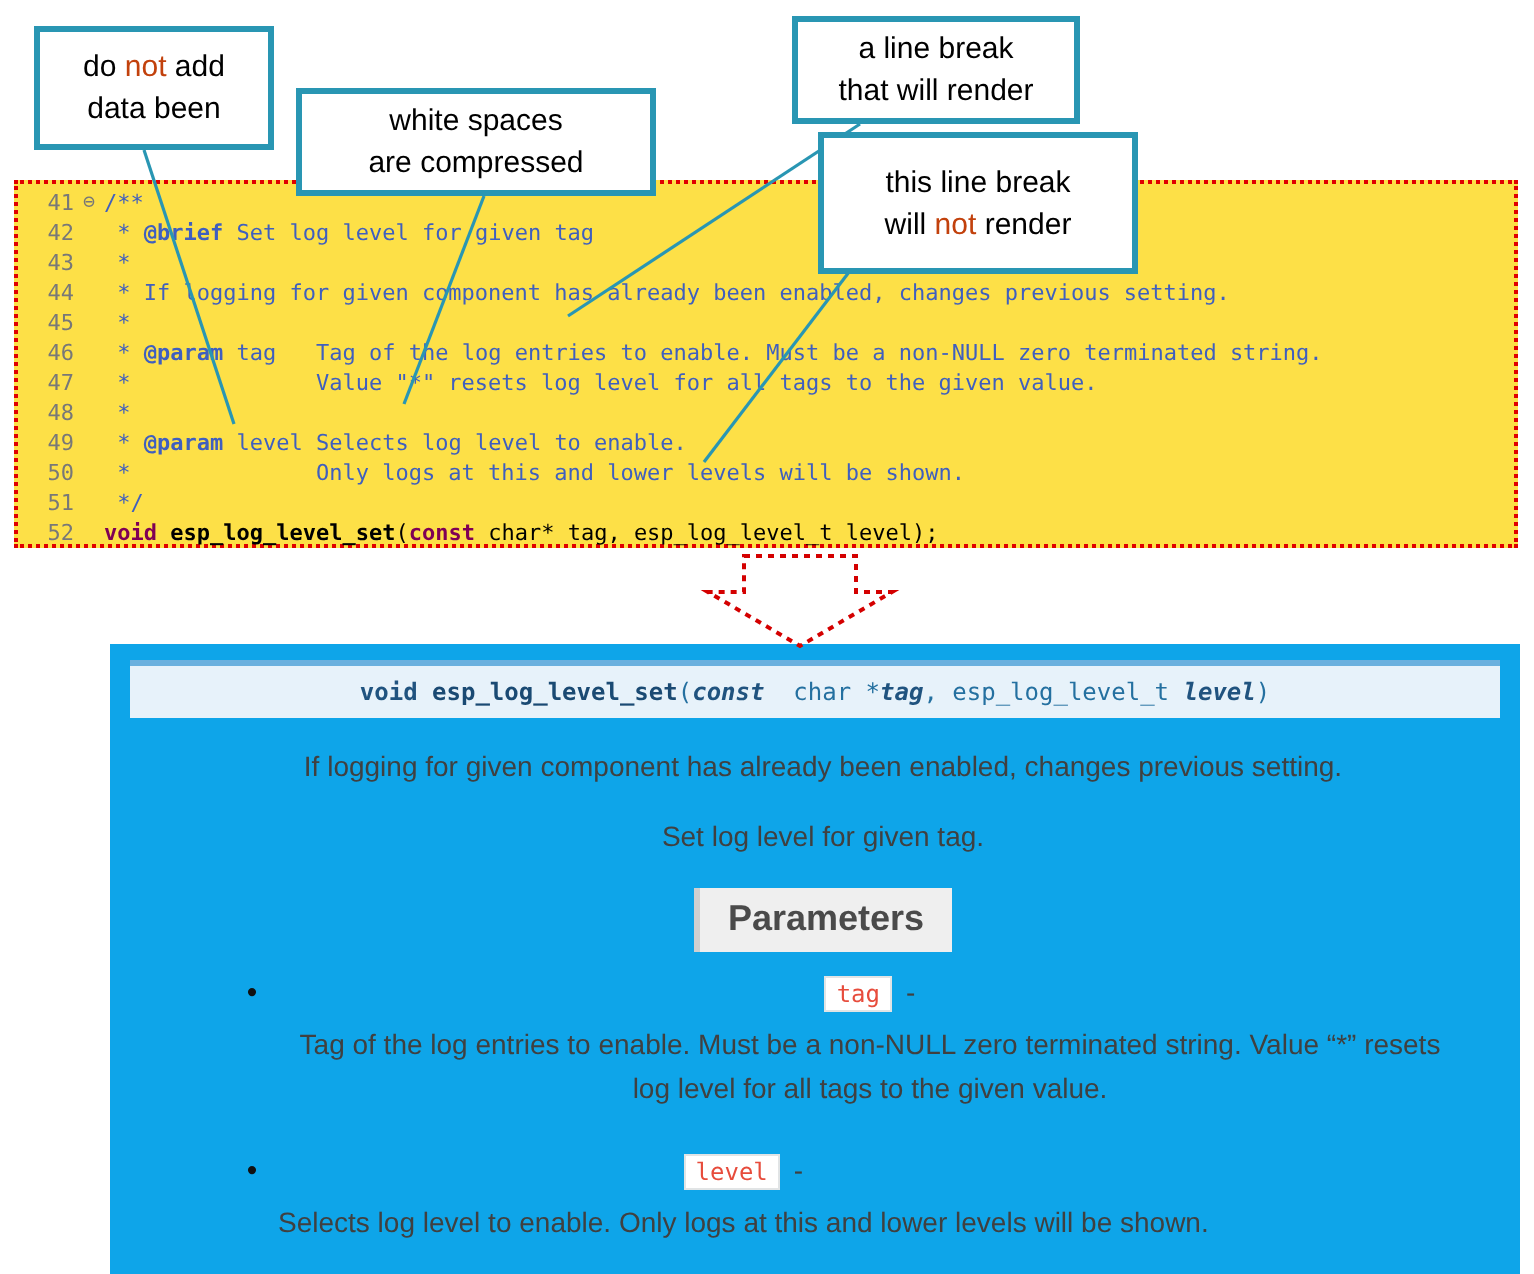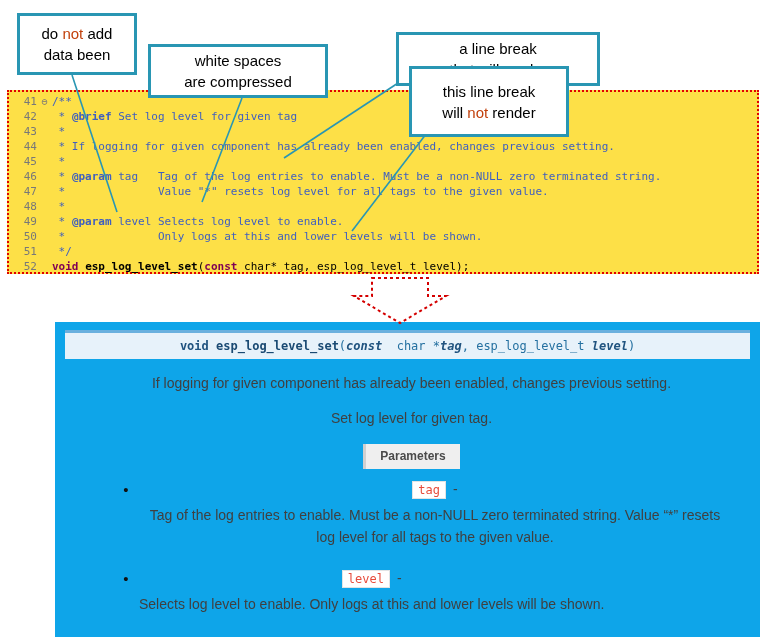--- a/index.html
+++ b/index.html
@@ -11,21 +11,21 @@
 
   
   .callout {
     position: absolute; border: 3px solid #2996B3; background: #fff;
     display: flex; flex-direction: column; align-items: center; justify-content: center;
     font-size: 15px; color: #000; line-height: 21px; text-align: center; z-index: 3;
   }
   .callout .em { color: #c2410c; }
   #c1 { left: 17px;  top: 13px; width: 120px; height: 62px; }
   #c2 { left: 148px; top: 44px; width: 180px; height: 54px; }
-  #c3 { left: 396px; top: 8px;  width: 204px; height: 54px; margin-top: 24px; }
+  #c3 { left: 396px; top: 8px;  width: 144px; height: 54px; }
   #c4 { left: 409px; top: 66px; width: 160px; height: 71px; }
 
   .overlay { position: absolute; left: 0; top: 0; z-index: 2; pointer-events: none; }
 
   
   .code-block {
     position: absolute; left: 7px; top: 90px; width: 752px; height: 184px;
     border: 2px dotted #e00000; background: #fde047; padding: 2px 0 0 2px;
     font-family: "DejaVu Sans Mono", monospace; font-size: 11px; z-index: 1;
   }
@@ -51,21 +51,21 @@
   }
   .sg-kw   { font-weight: bold; color: #20537F; }
   .sg-kwit { font-weight: bold; font-style: italic; color: #20537F; }
   .sg-fn   { font-weight: bold; color: #1A4A73; }
   .sg-prm  { font-weight: bold; font-style: italic; color: #20537F; }
   .sg-pl   { color: #2470A0; }
   .doc-p { margin: 14px 0 0 8px; line-height: 21px; }
   .params-label {
     display: inline-block; margin: 15px 0 0 8px; background: #EFEFEF;
     border-left: 3px solid #D0D0D0; padding: 5px 14px 6px 14px;
-    font-weight: bold; color: #4A4A4A; font-size: 12px;
+    font-weight: bold; color: #4A4A4A; font-size: 18px;
   }
   ul.params { list-style: none; margin: 12px 0 0 0; padding: 0 0 0 48px; }
   li.param { display: flex; margin-bottom: 22px; }
   .bullet { width: 26px; flex: none; font-size: 15px; color: #111; }
   .param-badge {
     font-family: "DejaVu Sans Mono", monospace; font-size: 12px; color: #E74C3C;
     background: #FFFFFF; border: 1px solid #E1E4E5; padding: 1px 5px;
   }
   .param-sep { margin-left: 7px; color: #404040; }
   .param-desc { margin-top: 7px; line-height: 22px; max-width: 592px; }

